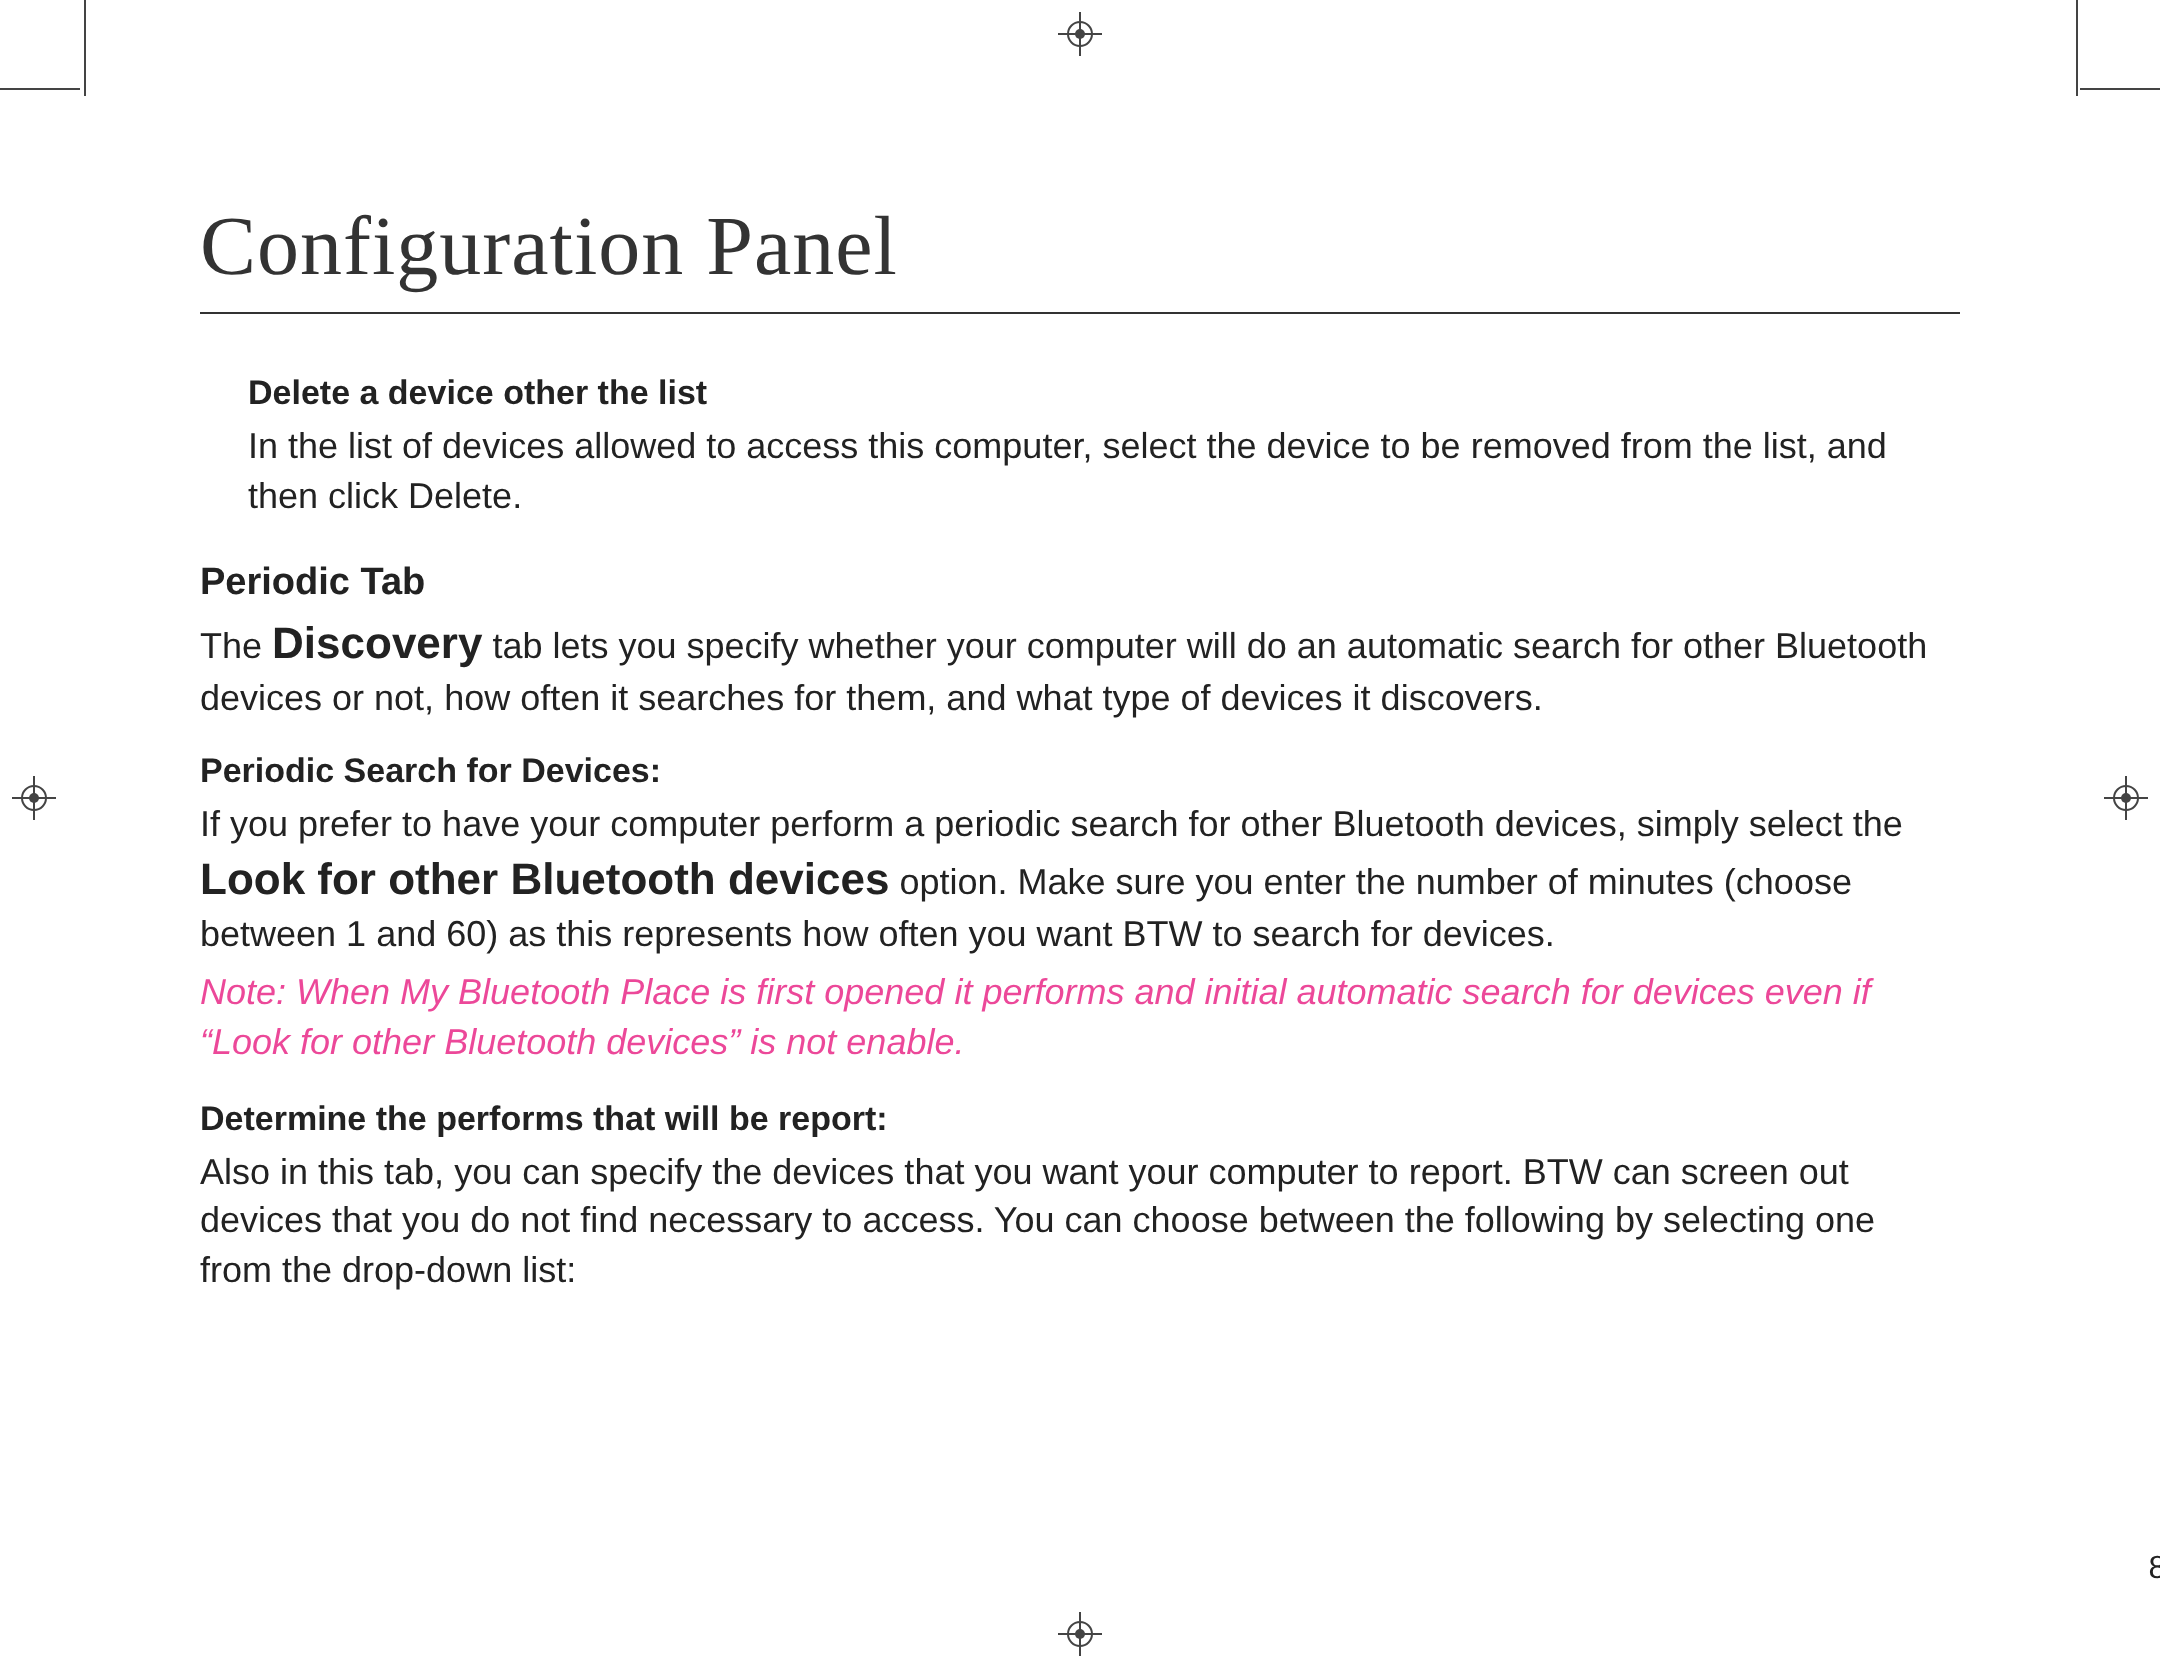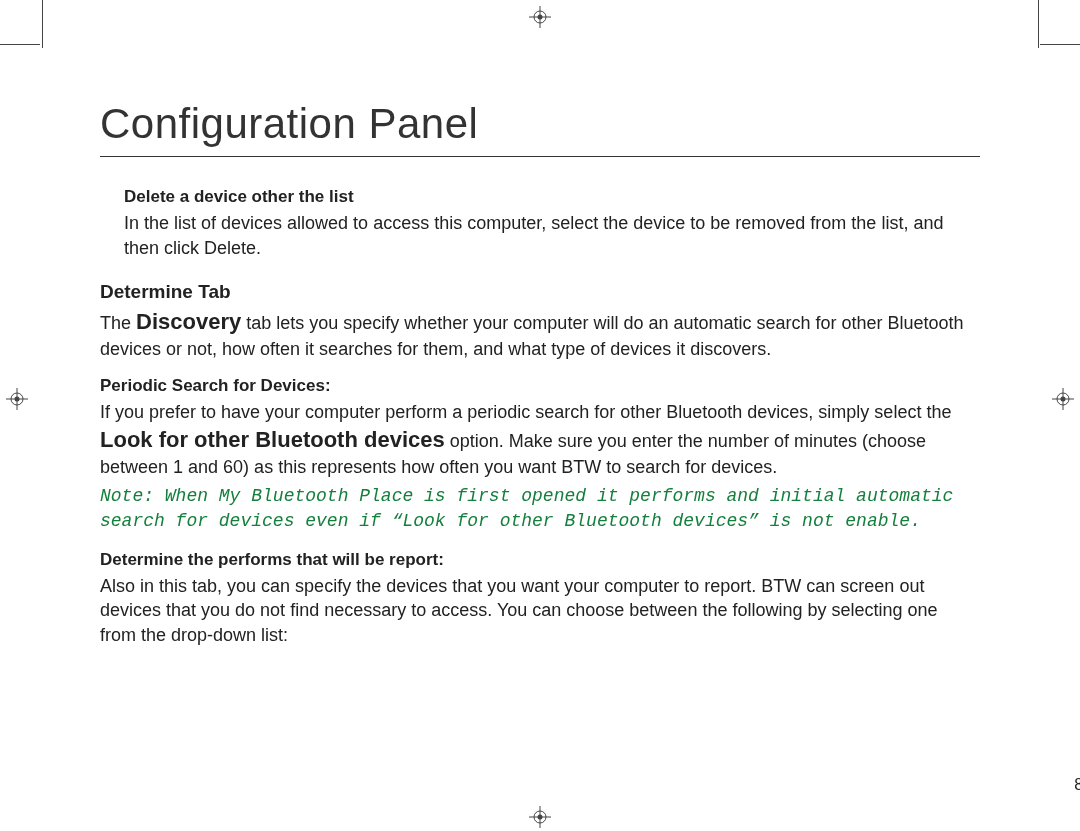--- a/index.html
+++ b/index.html
@@ -31,21 +31,21 @@
   .content {
     position: absolute;
     left: 100px;
     top: 100px;
     width: 880px;
   }
   :root {
     --heading-font: "DIN Next", "Trebuchet MS", Arial, Helvetica, sans-serif;
   }
   h1.page-title {
-    font-family: Liberation Sans, sans-serif;
+    font-family: Liberation Serif, serif;
     font-stretch: condensed;
     font-weight: 300;
     font-size: 42px;
     color: #333;
     margin: 0 0 8px 0;
     letter-spacing: 0.5px;
   }
   .rule {
     border-top: 1px solid #333;
     margin-bottom: 30px;
@@ -74,25 +74,25 @@
     line-height: 1.38;
     color: #222;
     margin: 0 11px 14px 0;
   }
   .inline-bold {
     font-family: var(--heading-font);
     font-weight: 700;
     font-size: 22px;
   }
   p.note {
-    font-family: Liberation Mono, monospace;
+    font-family: Liberation Sans, sans-serif;
     font-style: italic;
     font-size: 18px;
     line-height: 1.38;
-    color: #15803d;
+    color: #ec4899;
     margin: 2px 0 16px 0;
   }
   .page-num {
     position: absolute;
     left: 0;
     top: 776px;
     width: 1080px;
     text-align: right;
     font-family: Arial, Helvetica, sans-serif;
     font-size: 16px;
@@ -145,21 +145,21 @@
 
   <div class="content">
     <h1 class="page-title">Configuration Panel</h1>
     <div class="rule"></div>
 
     <div class="indent">
       <div class="sub-bold">Delete a device other the list</div>
       <p class="body">In the list of devices allowed to access this computer, select the device to be removed from the list, and then click Delete.</p>
     </div>
 
-    <div class="section-head">Determine Tab</div>
+    <div class="section-head">Periodic Tab</div>
     <p class="body">
       <span>The </span><span class="inline-bold">Discovery</span><span> tab lets you specify whether your computer will do an automatic search for other Bluetooth devices or not, how often it searches for them, and what type of devices it discovers.</span>
     </p>
 
     <div class="sub-bold">Periodic Search for Devices:</div>
     <p class="body" style="margin-bottom:4px;">
       <span>If you prefer to have your computer perform a periodic search for other Bluetooth devices, simply select the </span><span class="inline-bold">Look for other Bluetooth devices</span><span> option. Make sure you enter the number of minutes (choose between 1 and 60) as this represents how often you want BTW to search for devices.</span>
     </p>
     <p class="note">Note: When My Bluetooth Place is first opened it performs and initial automatic search for devices even if “Look for other Bluetooth devices” is not enable.</p>
 

